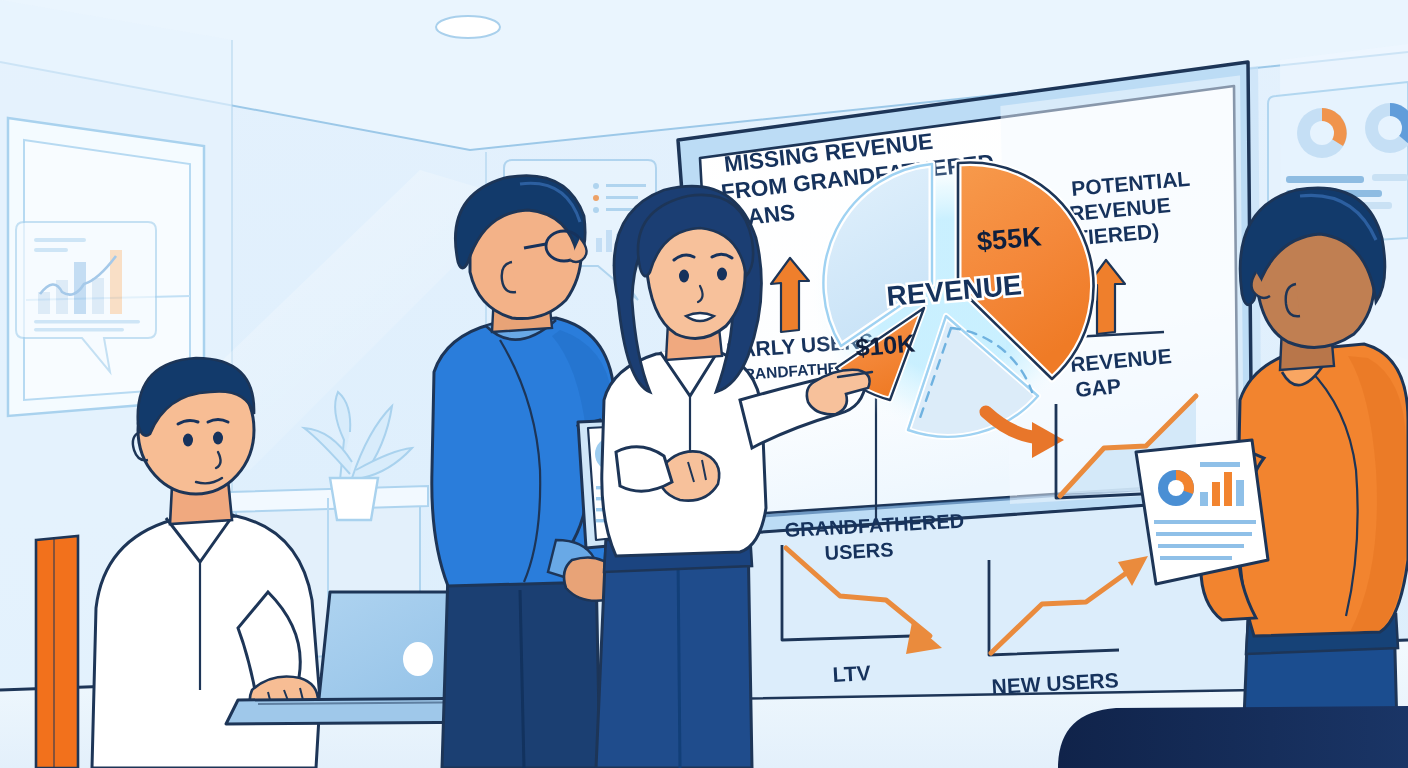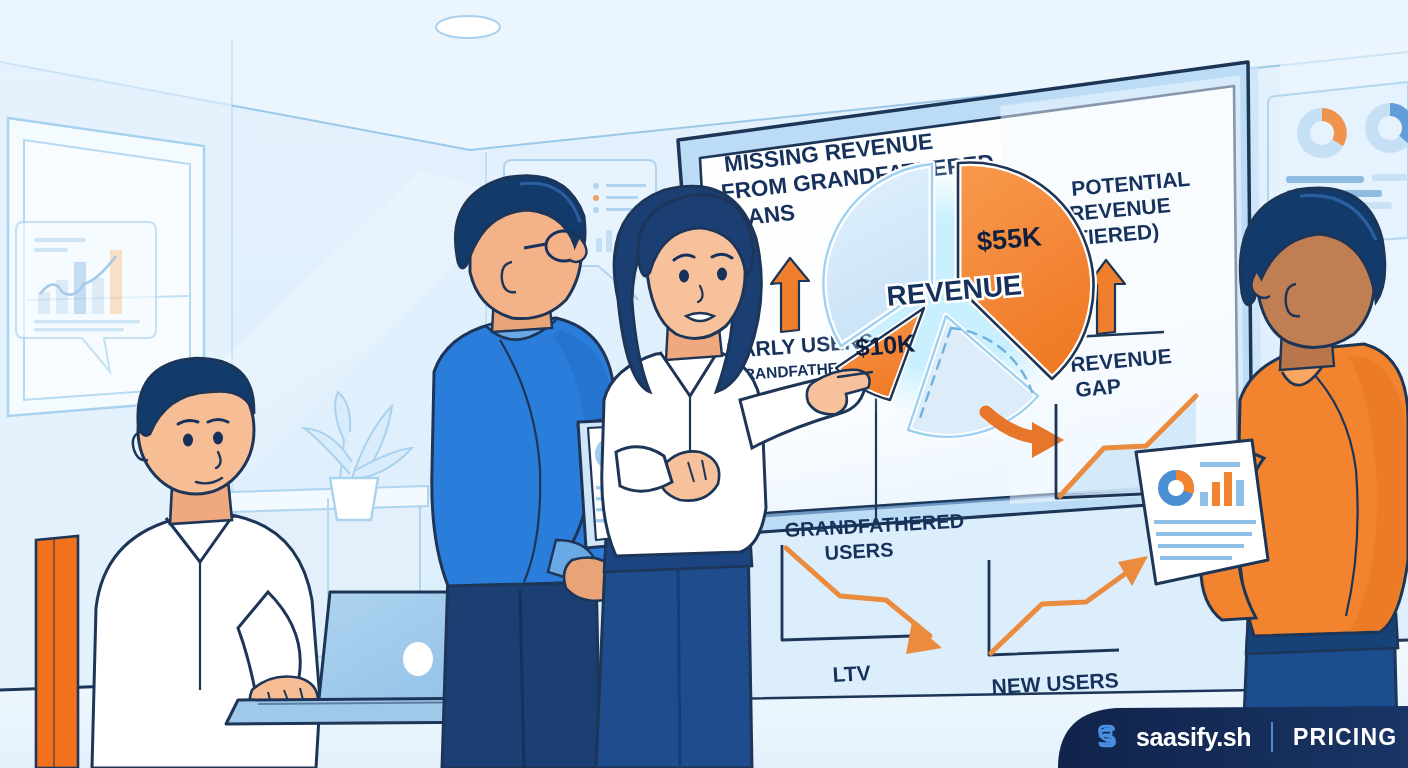--- a/index.html
+++ b/index.html
@@ -469,24 +469,14 @@
       <rect x="1156" y="532" width="96" height="4" fill="#8fc0e8"></rect>
       <rect x="1158" y="544" width="86" height="4" fill="#8fc0e8"></rect>
       <rect x="1160" y="556" width="72" height="4" fill="#8fc0e8"></rect>
     </g>
 
     <g>
       <path d="M1058,768 Q1058,712 1116,708 L1408,706 L1408,768 Z" fill="url(#badgeGrad)"></path>
     </g>
   </svg>
 
-  <div id="brand-badge">
-    <svg class="brand-logo" viewBox="0 0 32 32">
-      <path d="M22.5 7.5 L13.5 7.5 L8.5 12 L8.5 15 L13 18.5 L21 18.5 L21 23 L9.5 23
-               M9.5 9 L20.5 9 L20.5 13.5 L12.5 13.5 L11 15.5 L11 17 L16 20 L23.5 20 L23.5 23.5" fill="none" stroke="#4a90e2" stroke-width="2.6" stroke-linecap="round" stroke-linejoin="round"></path>
-      <path d="M23 8 Q23 4.5 18 4.5 L13 4.5 Q8 4.5 8 9.5 Q8 14 13 14.5 L19 15.5 Q24 16 24 20.5 Q24 25.5 19 25.5 L13 25.5 Q8.5 25.5 8.5 22.5" fill="none" stroke="#4a90e2" stroke-width="3" stroke-linecap="round"></path>
-    </svg>
-    <span class="brand-name">saasify.sh</span>
-    <span class="brand-sep"></span>
-    <span class="brand-tag">PRICING</span>
-  </div>
 
 </div>
 
 </body></html>

